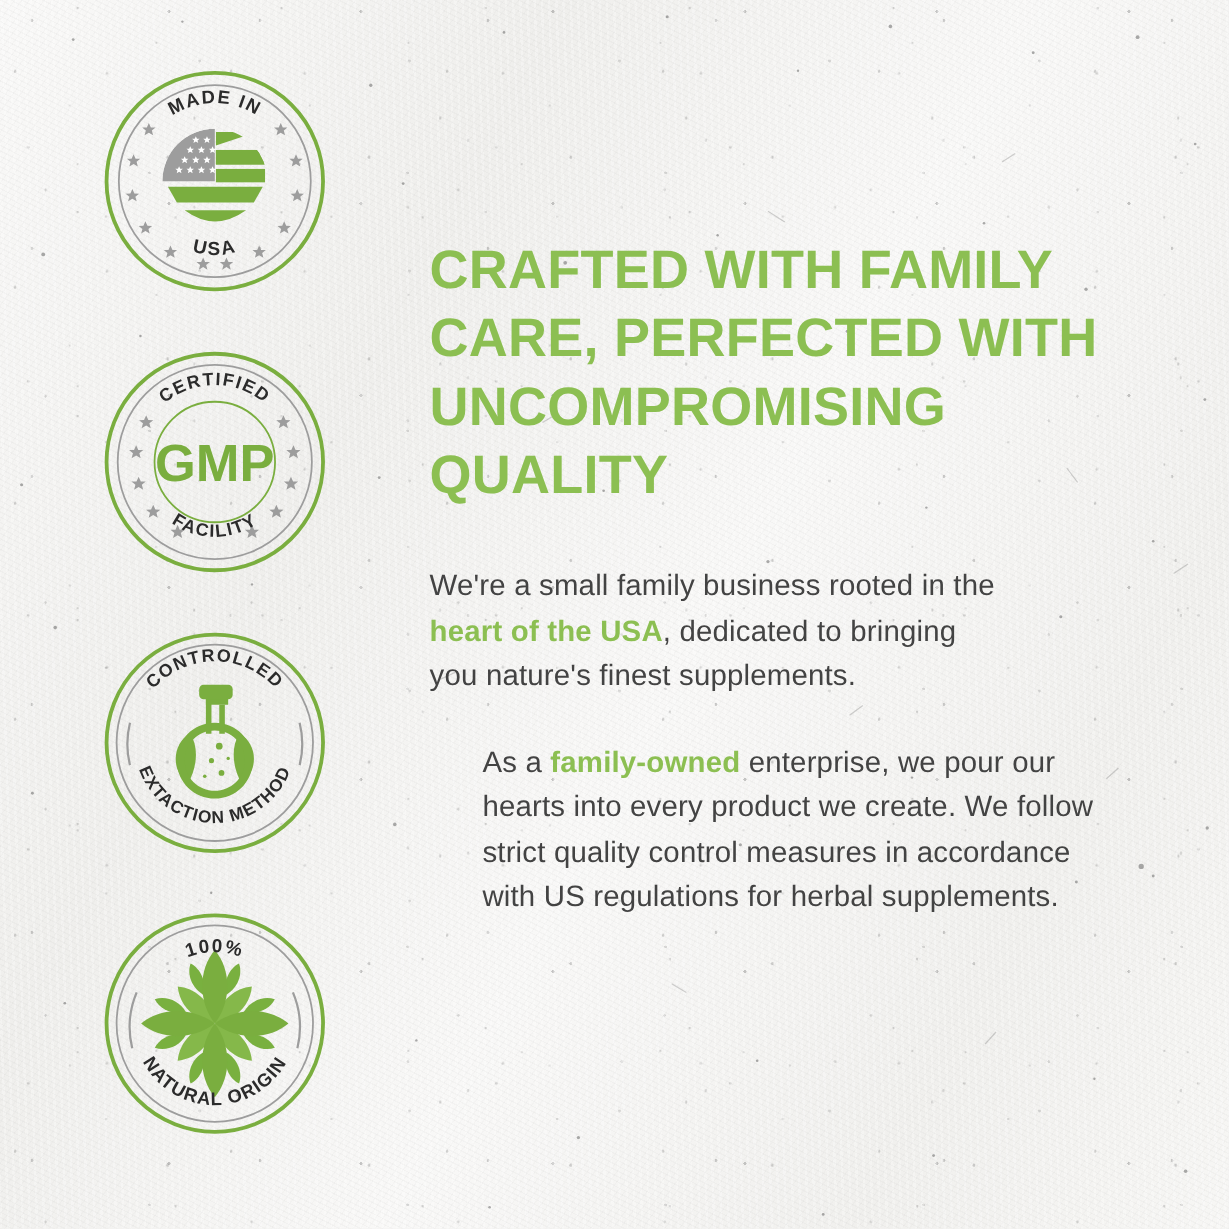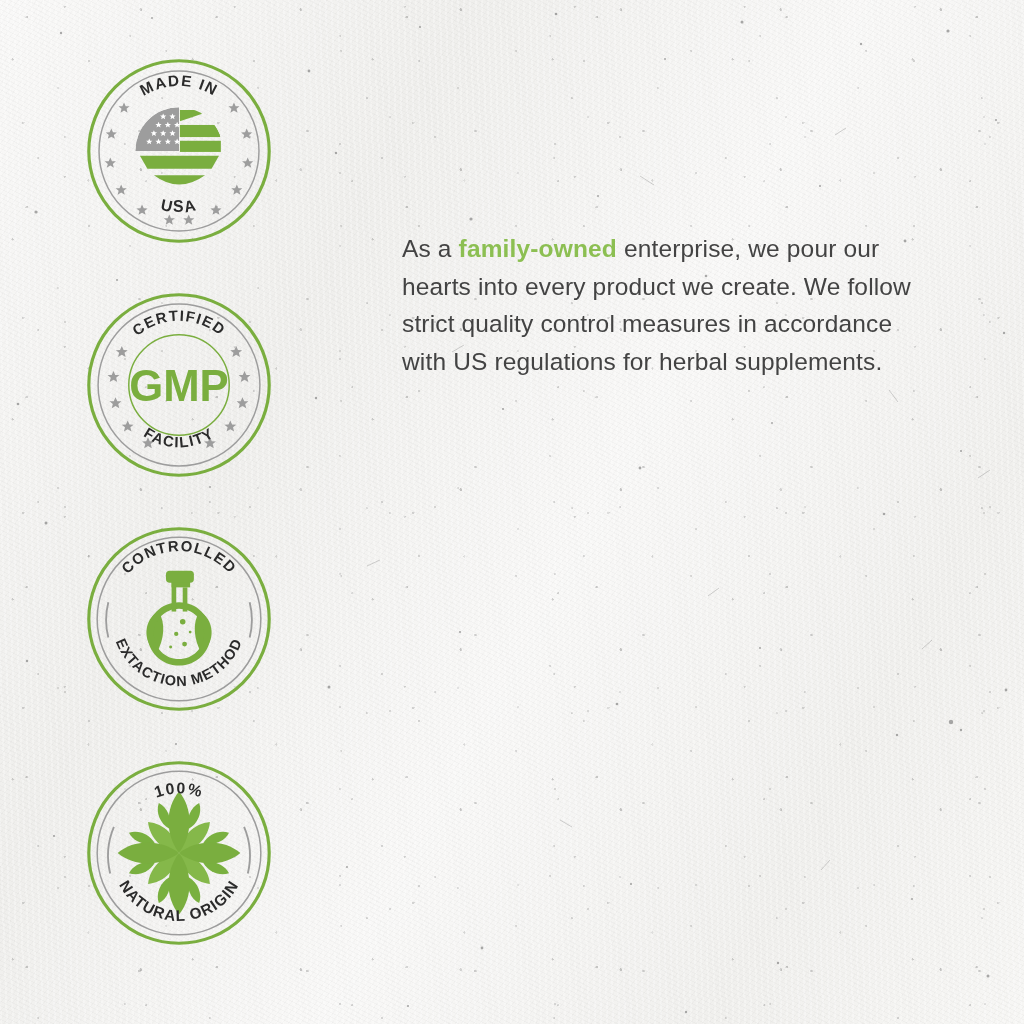--- a/index.html
+++ b/index.html
@@ -414,17 +414,19 @@
       <text font-family="Liberation Sans, sans-serif" font-size="16.5" font-weight="bold" fill="#2b2b2b" letter-spacing="1.2">
         <textPath href="#t4bot" startOffset="50%" text-anchor="middle">NATURAL ORIGIN</textPath>
       </text>
     </svg>
   </div>
 
 </div>
 
 <div id="copy">
 
-
+  <h1 id="headline">CRAFTED WITH FAMILY CARE, PERFECTED WITH UNCOMPROMISING QUALITY</h1>
+
+  <p id="p1" class="para"><span>We're a small family business rooted in the </span><span class="hl">heart of the USA</span><span>, dedicated to bringing you nature's finest supplements.</span></p>
 
   <p id="p2" class="para"><span>As a </span><span class="hl">family-owned</span><span> enterprise, we pour our hearts into every product we create. We follow strict quality control measures in accordance with US regulations for herbal supplements.</span></p>
 
 </div>
 
 </body></html>

